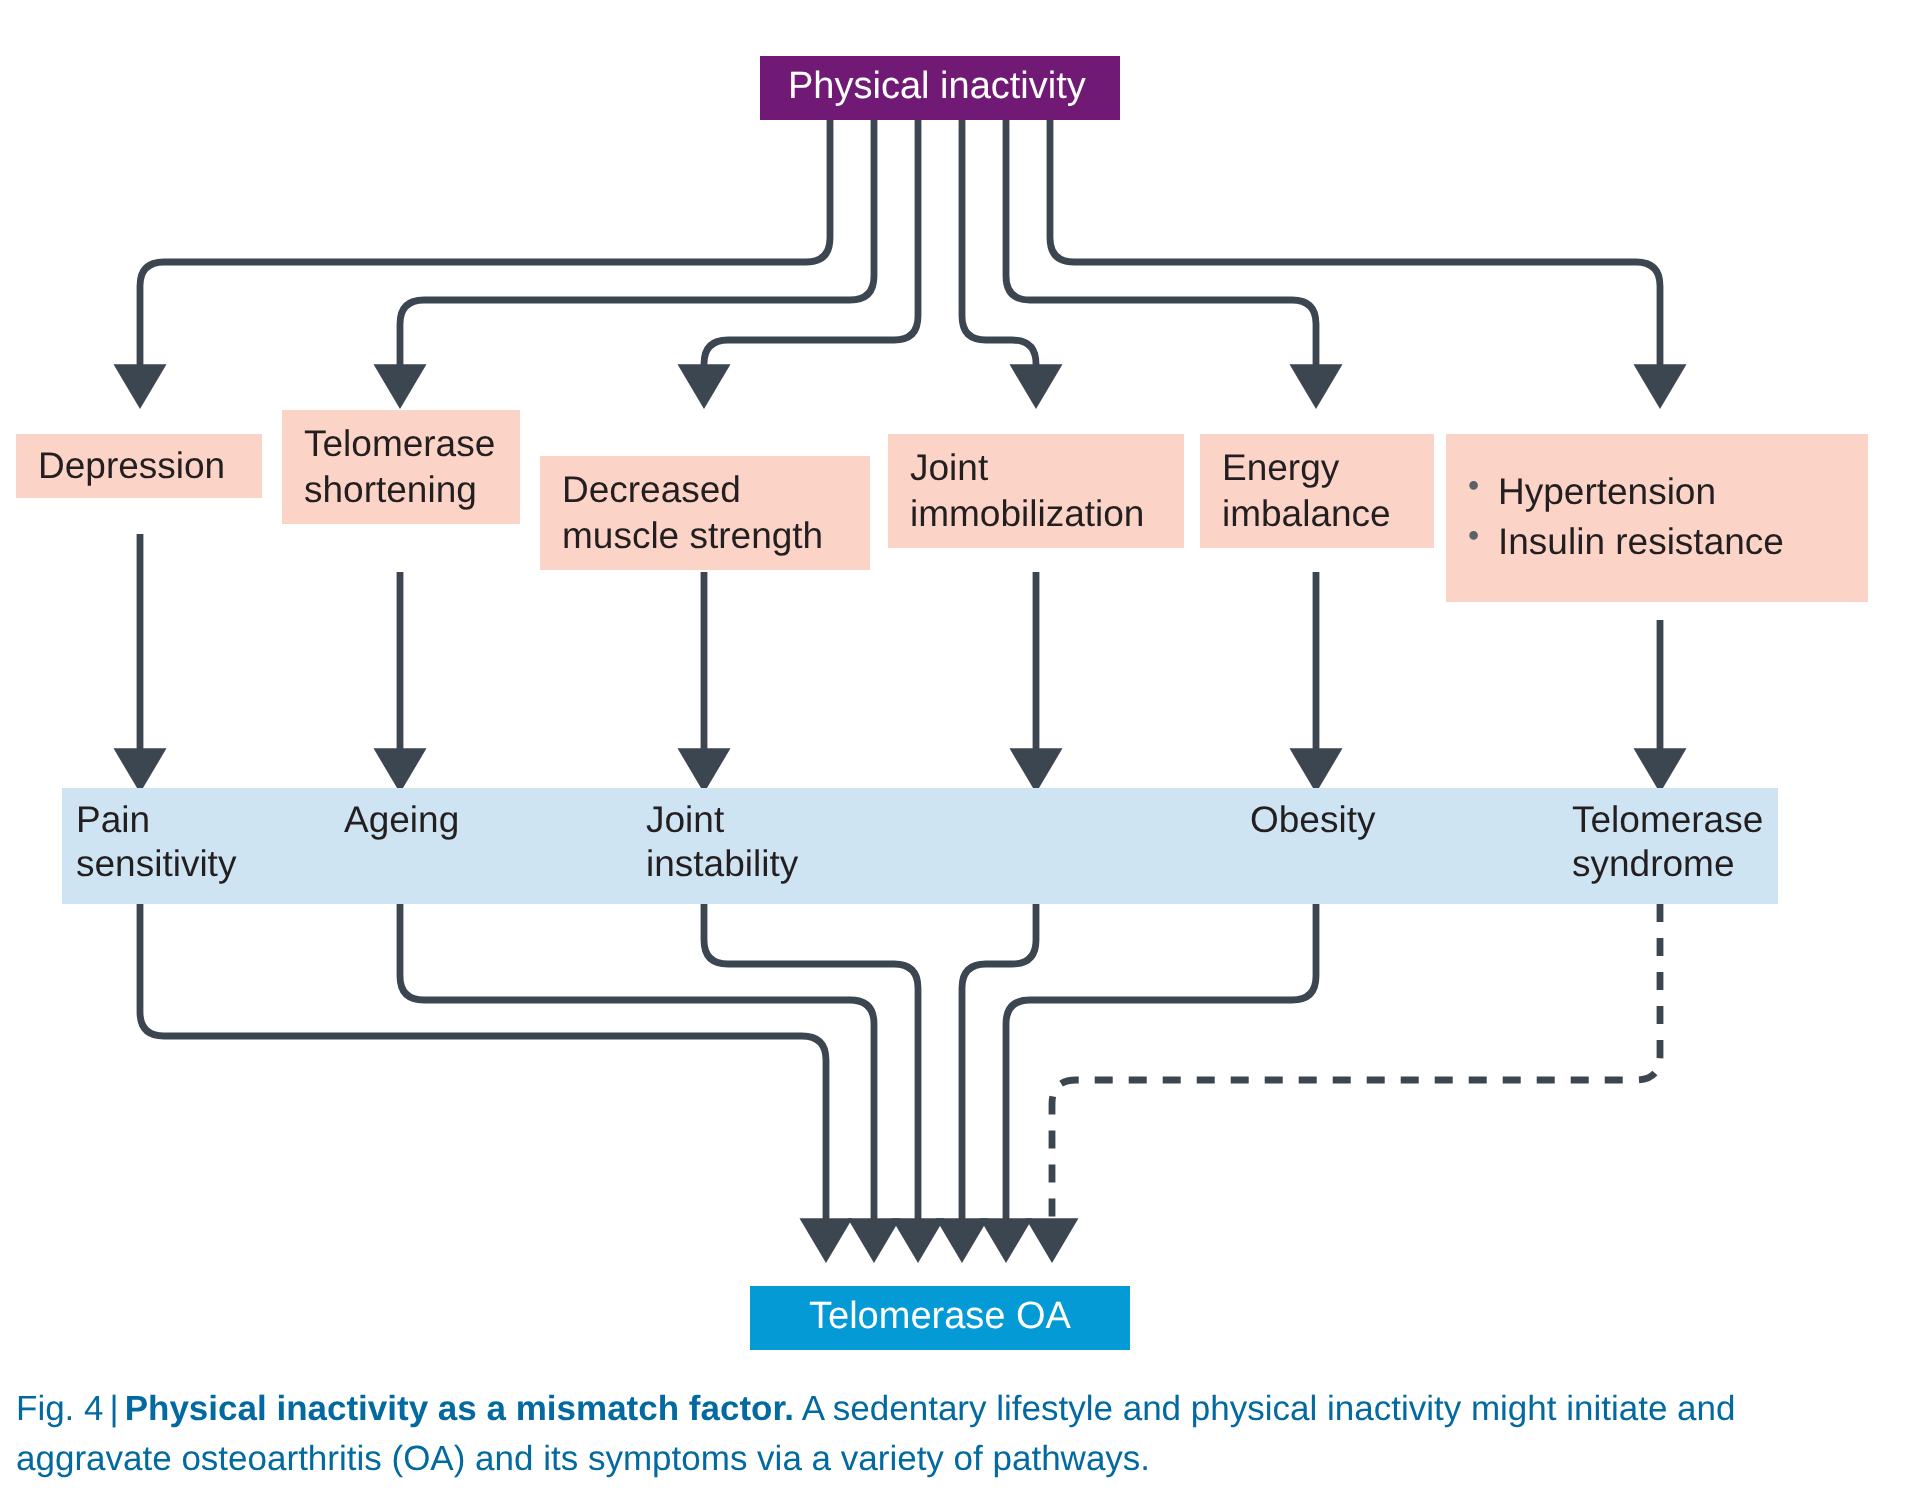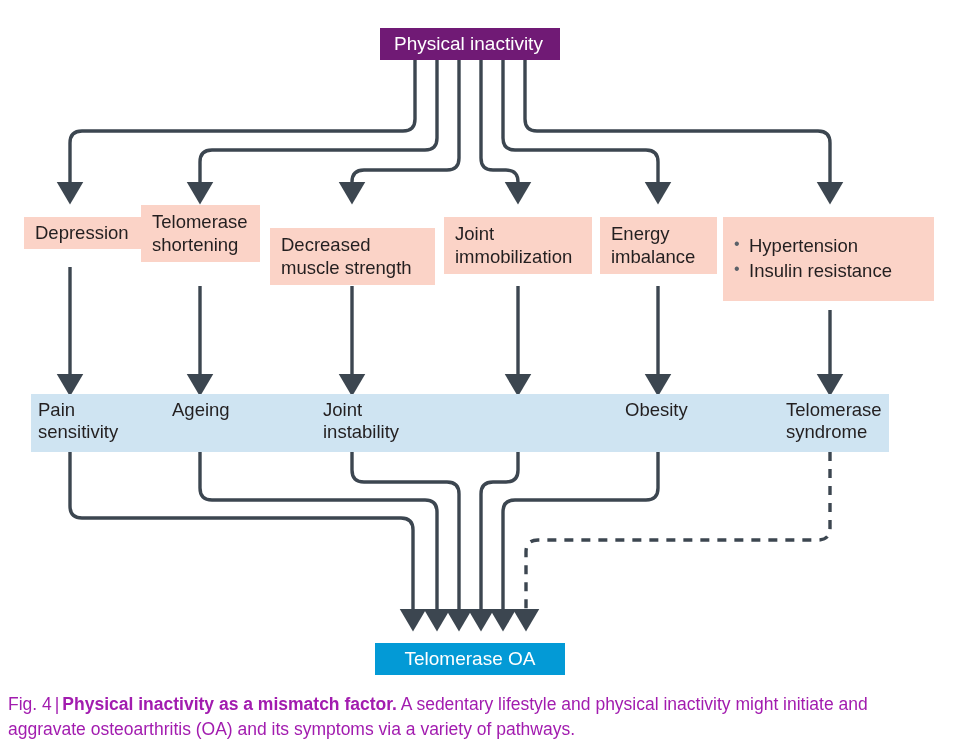--- a/index.html
+++ b/index.html
@@ -93,21 +93,21 @@
     color: #5a6169;
     font-size: 16px;
   }
   #caption {
     position: absolute;
     left: 8px;
     top: 692px;
     width: 930px;
     font-size: 17.5px;
     line-height: 1.42;
-    color: #a21caf;
+    color: #0369a1;
     font-family: "Liberation Sans", sans-serif;
   }
   #caption .fignum { font-weight: normal; }
   #caption .sep { padding: 0 3px; }
   #caption .figtitle { font-weight: bold; }
 </style>
 </head>
 <body>
 
 <div id="figure">
@@ -150,21 +150,21 @@
       <path d="M658,452 L658,488 Q658,500 646,500 L515,500 Q503,500 503,512 L503,620" marker-end="url(#ah)"></path>
 
       <path d="M830,452 L830,528 Q830,540 818,540 L538,540 Q526,540 526,552 L526,620" stroke-dasharray="9 8" marker-end="url(#ah)"></path>
     </g>
   </svg>
 
   <div class="node node-top" style="left:380px; top:28px; width:180px; height:32px;">
     <span class="lbl">Physical inactivity</span>
   </div>
 
-  <div class="node node-pink" style="left:24px; top:217px; width:123px; height:32px;">
+  <div class="node node-pink" style="left:8px; top:217px; width:123px; height:32px;">
     <span class="lbl">Depression</span>
   </div>
 
   <div class="node node-pink" style="left:141px; top:205px; width:119px; height:57px;">
     <span class="lbl">Telomerase
 shortening</span>
   </div>
 
   <div class="node node-pink" style="left:270px; top:228px; width:165px; height:57px;">
     <span class="lbl">Decreased

